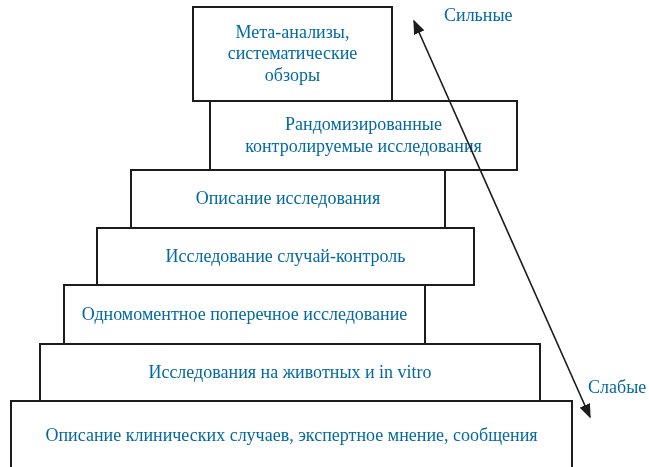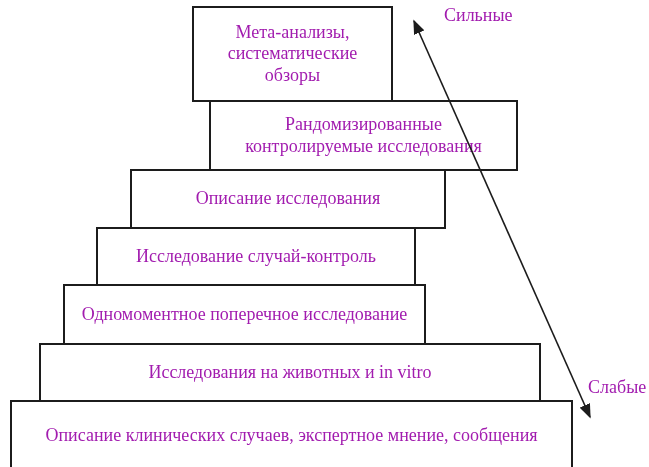--- a/index.html
+++ b/index.html
@@ -7,40 +7,40 @@
     padding: 0;
     background: #ffffff;
   }
   .stage {
     position: relative;
     width: 649px;
     height: 467px;
     background: #ffffff;
     overflow: hidden;
     font-family: "Liberation Serif", serif;
-    color: #a21caf;
+    color: #0369a1;
   }
   .level {
     position: absolute;
     box-sizing: border-box;
     border: 2px solid #1c1c1c;
     background: #ffffff;
     display: flex;
     align-items: center;
     justify-content: center;
     text-align: center;
     font-size: 18px;
     line-height: 1.2;
     white-space: pre-line;
     padding: 0 2px;
   }
   .lv1 { left: 192px; top: 6px;   width: 201px; height: 96px; }
   .lv2 { left: 162px; top: 100px; width: 309px; height: 71px; margin-left: 47px; }
   .lv3 { left: 130px; top: 169px; width: 316px; height: 60px; }
-  .lv4 { left: 96px;  top: 227px; width: 320px; height: 59px; }
+  .lv4 { left: 96px;  top: 227px; width: 379px; height: 59px; }
   .lv5 { left: 63px;  top: 284px; width: 363px; height: 61px; }
   .lv6 { left: 39px;  top: 343px; width: 502px; height: 59px; justify-content: center; }
   .lv7 { left: 10px;  top: 400px; width: 563px; height: 71px; }
 
   .arrow-layer {
     position: absolute;
     left: 0;
     top: 0;
     width: 649px;
     height: 467px;

